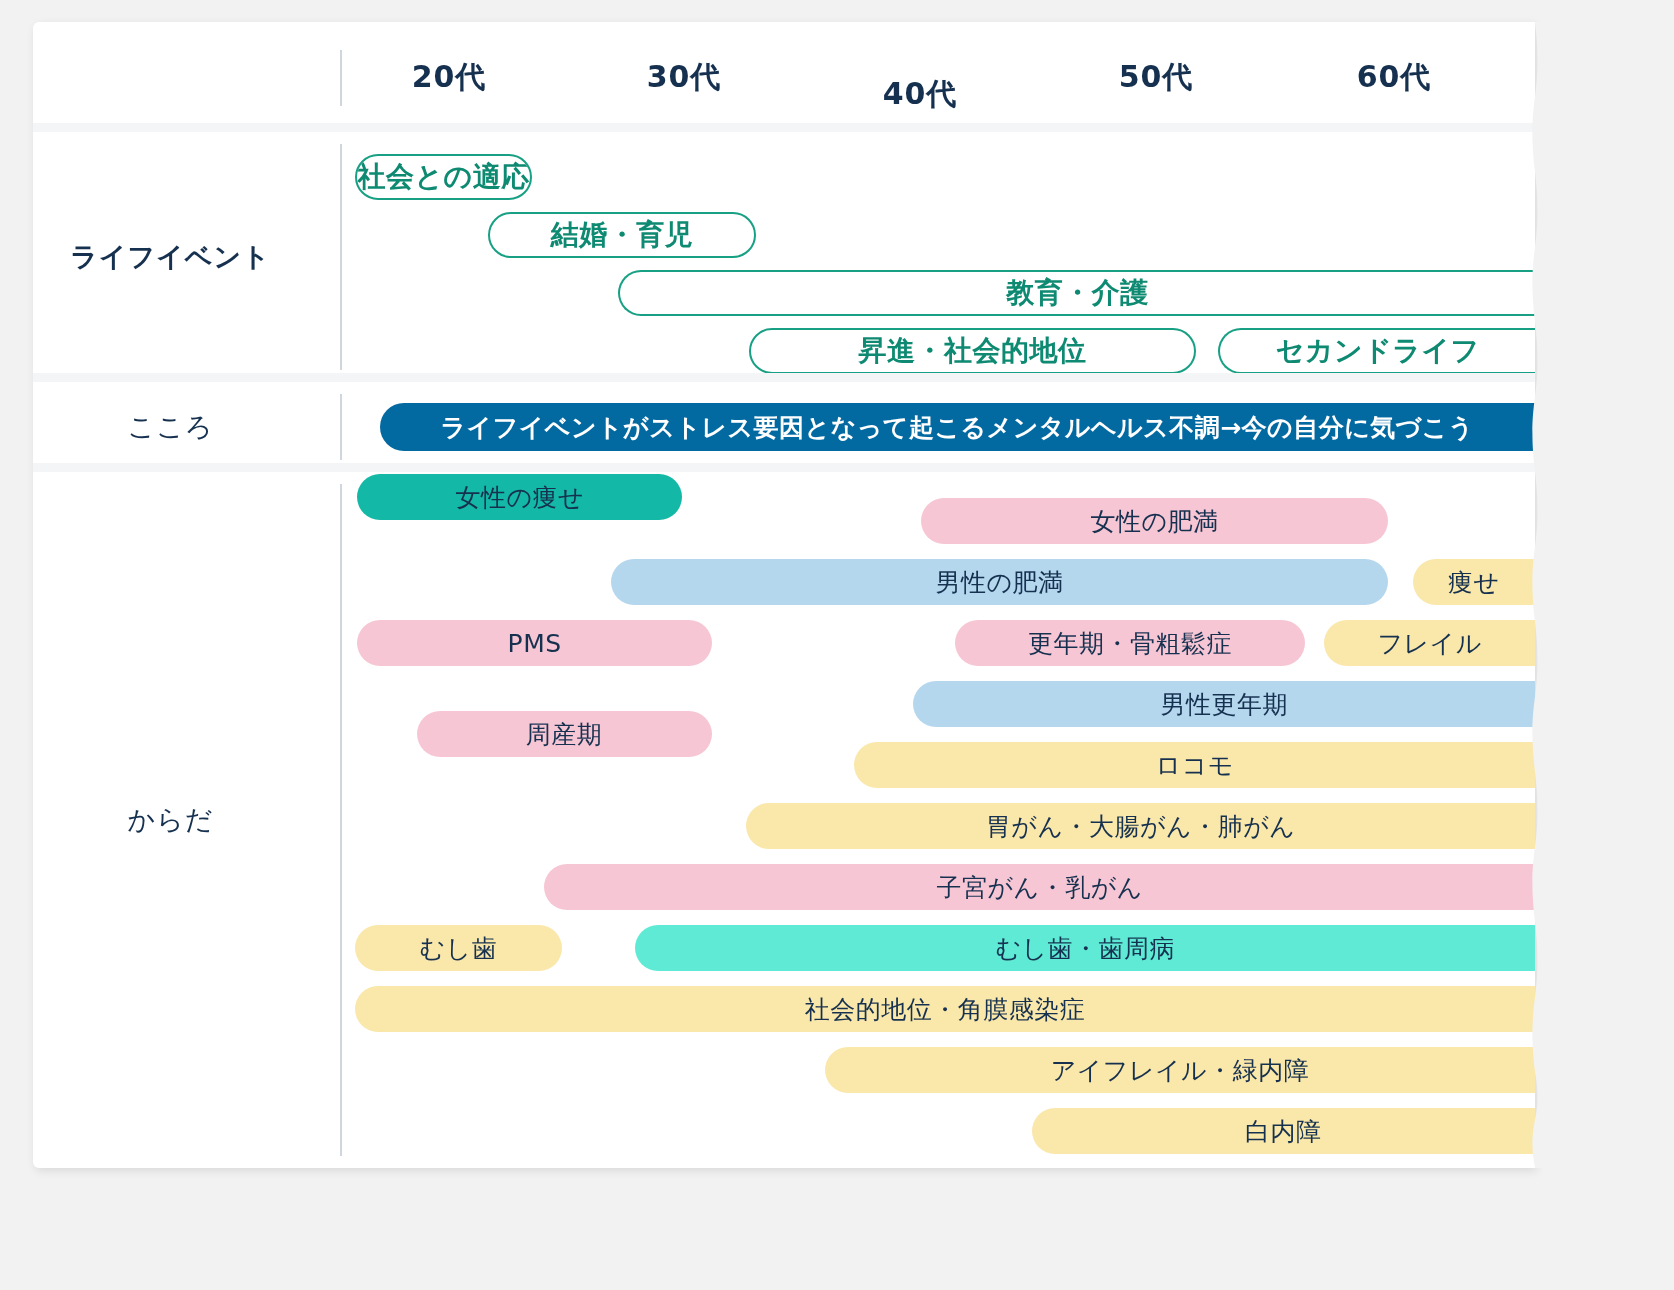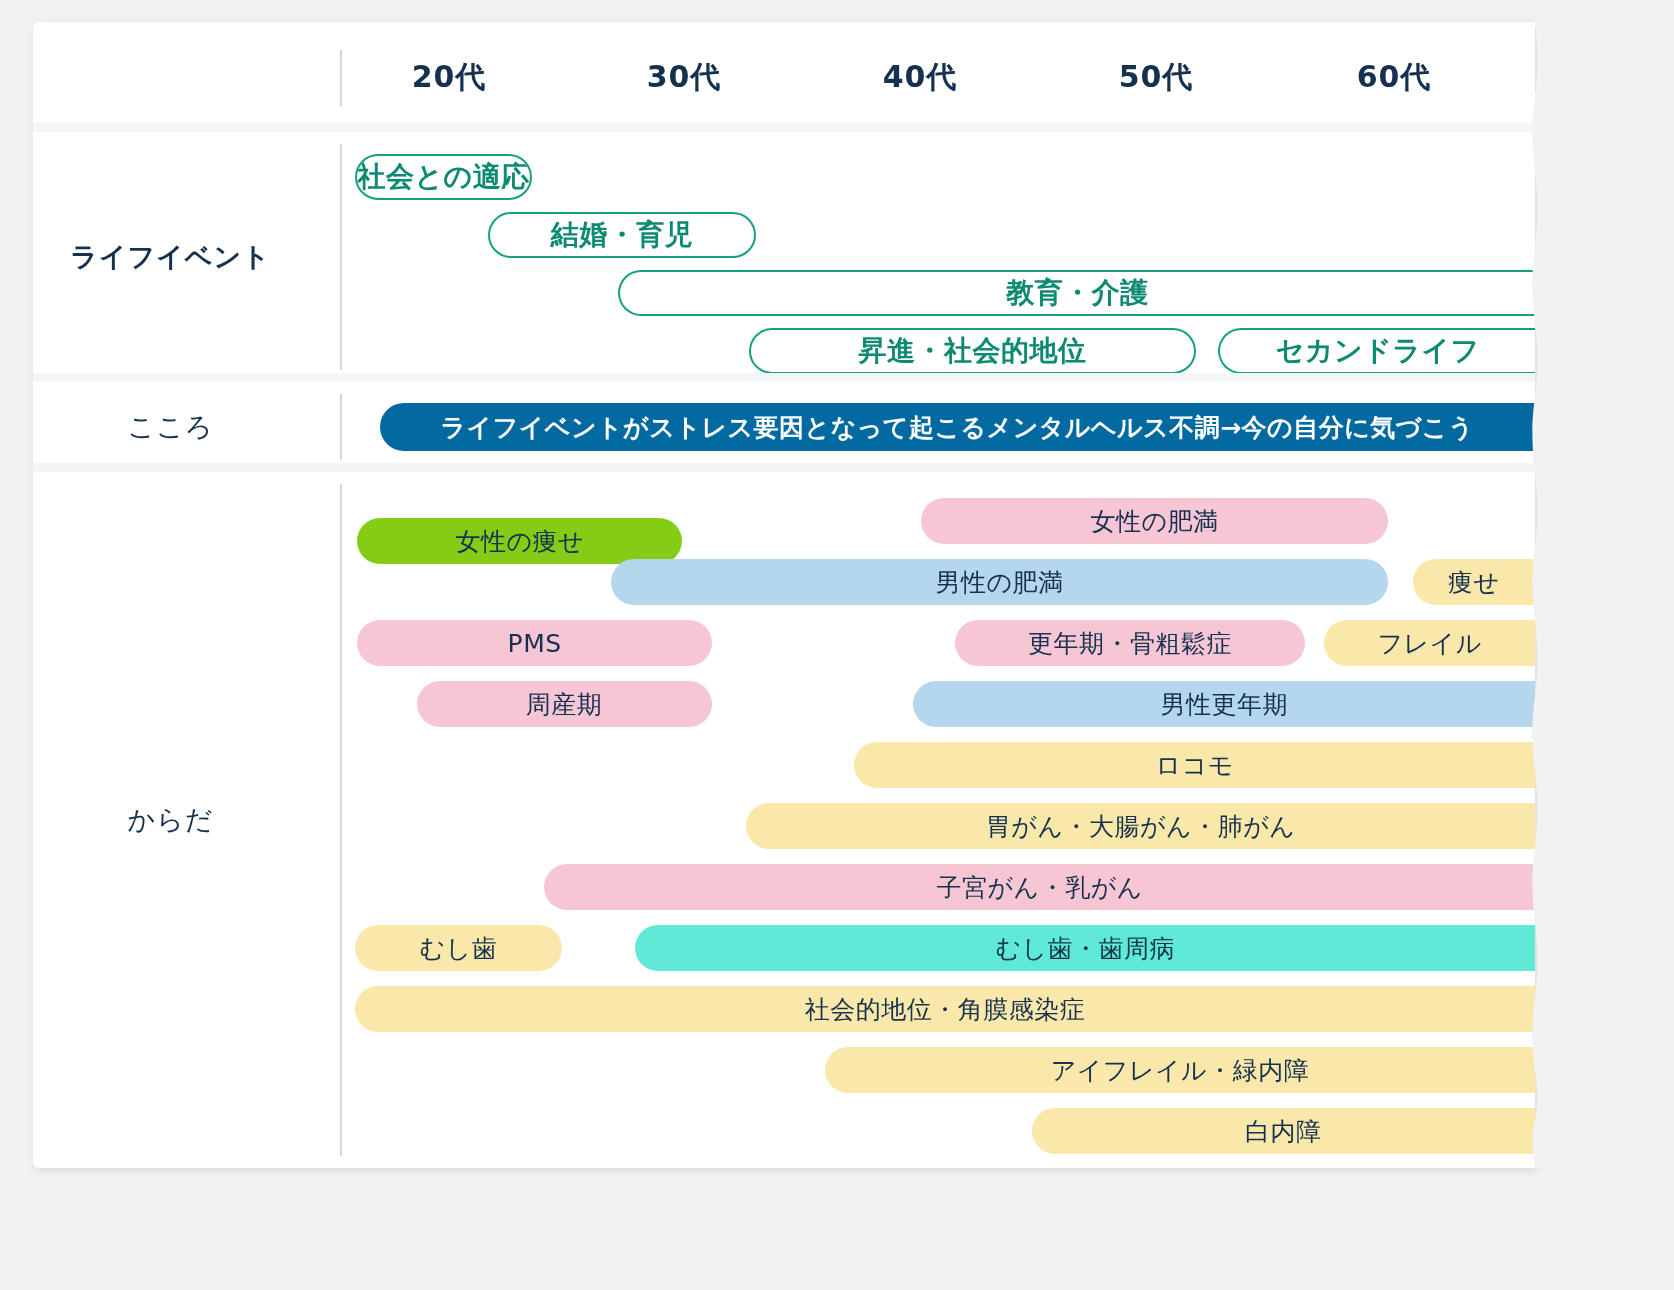--- a/index.html
+++ b/index.html
@@ -104,21 +104,21 @@
   }
   .bar.clipR { border-top-right-radius: 0; border-bottom-right-radius: 0; }
 </style>
 </head>
 <body>
 
 <div id="card">
   <div id="header">
       <div class="colhead" style="left: 416px;">20代</div>
       <div class="colhead" style="left: 651px;">30代</div>
-      <div class="colhead" style="left: 887px;">40代</div>
+      <div class="colhead" style="left: 887px; margin-top: 17px;">40代</div>
       <div class="colhead" style="left: 1123px;">50代</div>
       <div class="colhead" style="left: 1361px;">60代</div>
       <div class="vdiv" style="left: 307px; top: 28px; height: 56px;"></div>
     </div>
   <div id="rows-root">
       <div class="hdiv" style="top: 101px;"></div>
       <div class="rowlabel bold" style="top: 217px;">ライフイベント</div>
       <div class="vdiv" style="left: 307px; top: 122px; height: 226px;"></div>
       <div class="pill-outline" style="left: 322px; top: 132px; width: 177.12px;">
         <span>社会との適応</span>
@@ -137,42 +137,42 @@
       </div>
       <div class="hdiv" style="top: 351px;"></div>
       <div class="rowlabel" style="top: 387px;">こころ</div>
       <div class="vdiv" style="left: 307px; top: 372px; height: 66px;"></div>
       <div class="banner" style="left: 346.6px; top: 381px; width: 1155.4px;">
         <span>ライフイベントがストレス要因となって起こるメンタルヘルス不調→今の自分に気づこう</span>
       </div>
       <div class="hdiv" style="top: 441px;"></div>
       <div class="rowlabel" style="top: 780px;">からだ</div>
       <div class="vdiv" style="left: 307px; top: 462px; height: 672px;"></div>
-      <div class="bar" style="background: #84cc16; left: 324.46px; top: 496px; width: 324.72px;">
+      <div class="bar" style="background: #14b8a6; left: 324.46px; top: 452px; width: 324.72px;">
         <span>女性の痩せ</span>
       </div>
       <div class="bar" style="background: rgb(247, 198, 212); left: 887.8px; top: 476px; width: 467.4px;">
         <span>女性の肥満</span>
       </div>
       <div class="bar" style="background: rgb(180, 215, 238); left: 577.84px; top: 537px; width: 777.36px;">
         <span>男性の肥満</span>
       </div>
       <div class="bar clipR" style="background: rgb(250, 231, 170); left: 1379.8px; top: 537px; width: 122.2px;">
         <span>痩せ</span>
       </div>
       <div class="bar" style="background: rgb(247, 198, 212); left: 324.46px; top: 598px; width: 354.24px;">
         <span>PMS</span>
       </div>
       <div class="bar" style="background: rgb(247, 198, 212); left: 922.24px; top: 598px; width: 349.32px;">
         <span>更年期・骨粗鬆症</span>
       </div>
       <div class="bar clipR" style="background: rgb(250, 231, 170); left: 1291.24px; top: 598px; width: 210.76px;">
         <span>フレイル</span>
       </div>
-      <div class="bar" style="background: rgb(247, 198, 212); left: 383.5px; top: 659px; width: 295.2px;">
+      <div class="bar" style="background: rgb(247, 198, 212); left: 383.5px; top: 689px; width: 295.2px;">
         <span>周産期</span>
       </div>
       <div class="bar clipR" style="background: rgb(180, 215, 238); left: 880.42px; top: 659px; width: 621.58px;">
         <span>男性更年期</span>
       </div>
       <div class="bar clipR" style="background: rgb(250, 231, 170); left: 821.38px; top: 720px; width: 680.62px;">
         <span>ロコモ</span>
       </div>
       <div class="bar clipR" style="background: rgb(250, 231, 170); left: 713.14px; top: 781px; width: 788.86px;">
         <span>胃がん・大腸がん・肺がん</span>

